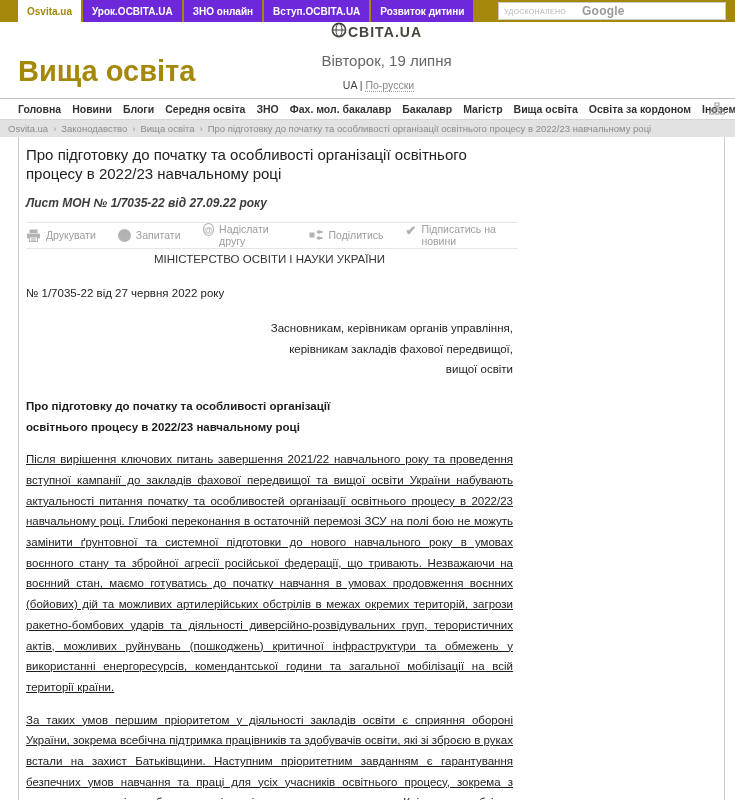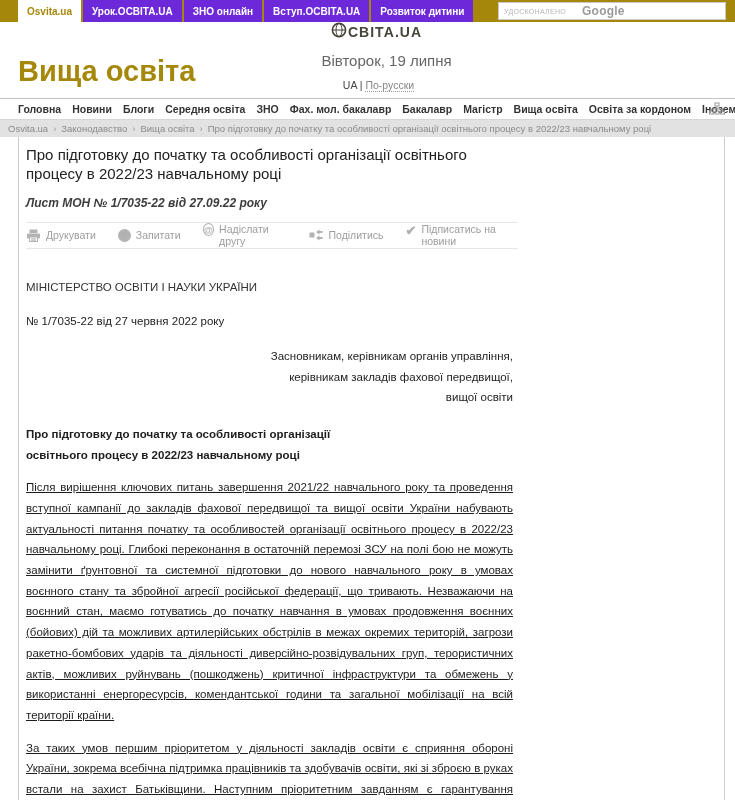--- a/index.html
+++ b/index.html
@@ -51,21 +51,21 @@
   .actions { width:492px; border-top:1px solid #e6e6e6; border-bottom:1px solid #e6e6e6;
              margin-top:12px; height:27px; display:flex; align-items:center; gap:22px; }
   .action { display:flex; align-items:flex-start; gap:5px; color:#9d9d9d; font-size:10.5px; cursor:pointer; }
   .action .aicon { display:flex; align-items:center; color:#b0b0b0; }
   .circle-ic { width:13px; height:13px; border-radius:50%; background:#b3b3b3; color:#fff;
                font-size:9px; font-weight:bold; display:flex; align-items:center; justify-content:center; }
   .check-ic { color:#b3b3b3; font-size:13px; font-weight:bold; }
 
   
   .doc { width:487px; font-size:11.5px; line-height:1.8; color:#1d1d1d; }
-  .doc-ministry { margin-top:28px; color:#333; }
+  .doc-ministry { text-align:center; margin-top:0; color:#333; }
   .doc-number { margin-top:14px; }
   .doc-addressee { text-align:right; margin-top:14px; }
   .doc-heading { font-weight:bold; margin-top:16px; width:355px; }
   .doc-p { margin-top:12px; text-align:justify;text-decoration:underline; }
 </style>
 </head>
 <body>
 
 <div class="topbar">
   <div class="tabs">

